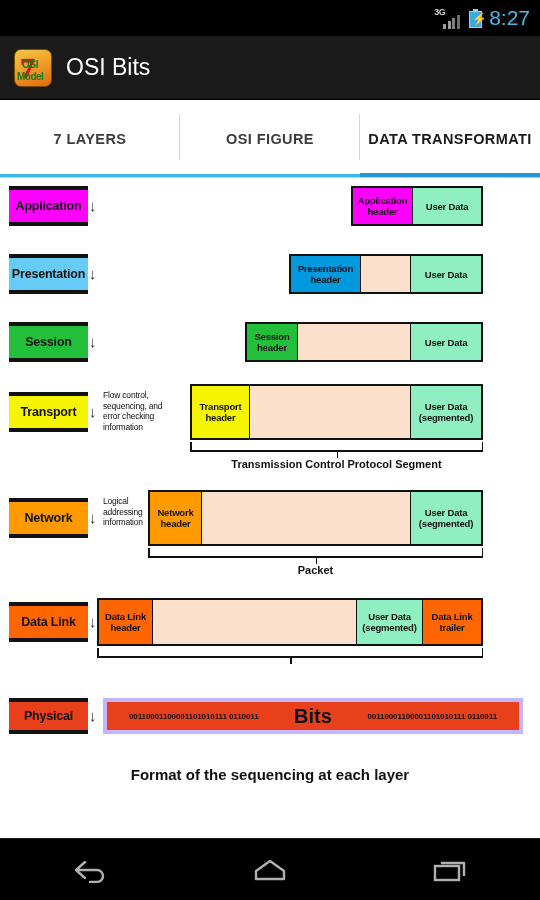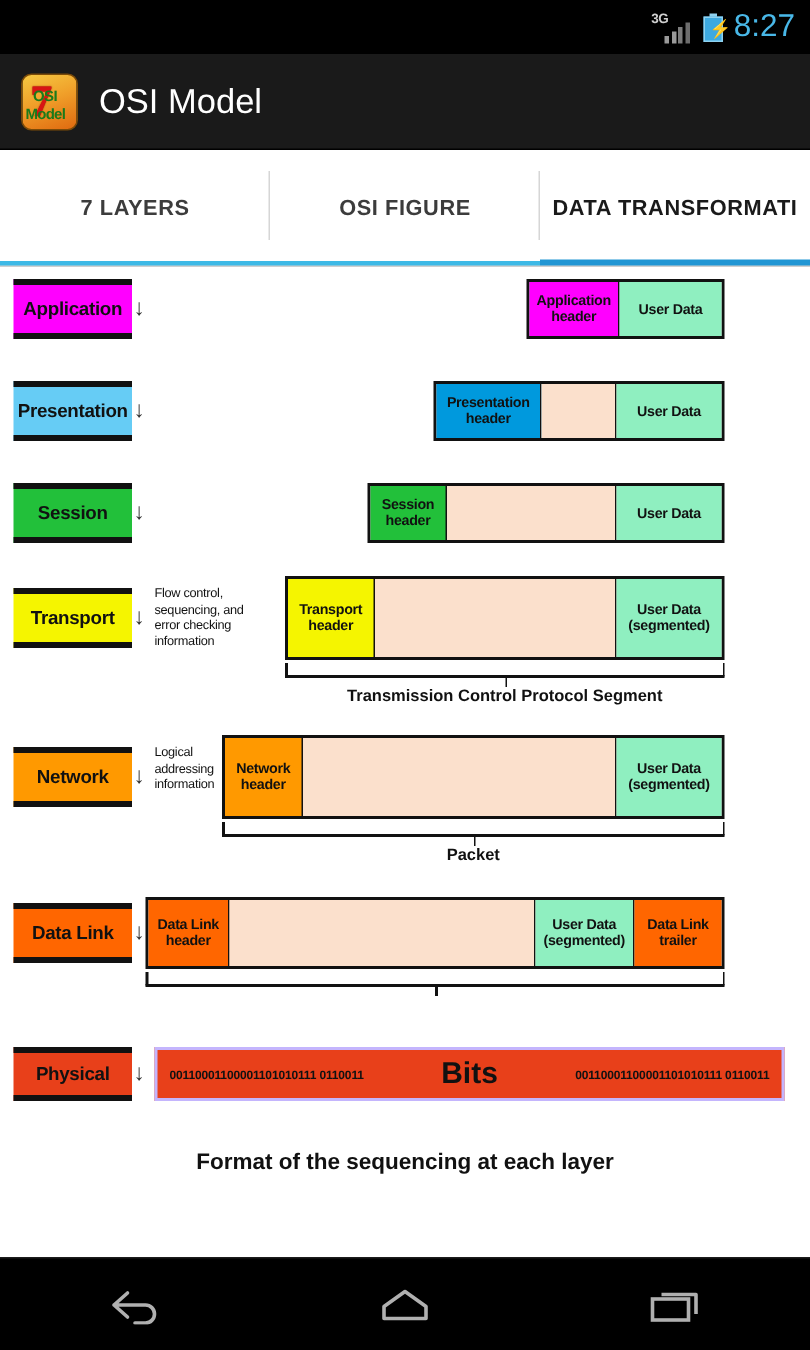--- a/index.html
+++ b/index.html
@@ -112,23 +112,23 @@
     display:flex; border:2px solid #111; height:100%;
   }
   .cell{
     display:flex; flex-direction:column; align-items:center; justify-content:center;
     font-size:9.5px; font-weight:bold; color:#111; text-align:center;
     line-height:11px; letter-spacing:-.2px; border-right:1.5px solid #111;
   }
   .cell:last-child{ border-right:none; }
 
   .bitsbar{
-    border:2px solid #c4b5fd; background:#E8401A; height:100%;
+    border:4px solid #c4b5fd; background:#E8401A; height:100%;
     display:flex; align-items:center; justify-content:space-between;
-    padding:0 8px;
+    padding:0 22px;
   }
   .bits-str{ font-size:8px; font-weight:bold; color:#111; letter-spacing:-.1px; }
   .bits-word{ font-size:20px; font-weight:bold; color:#111; }
 
   
   .brace{ position:absolute; }
   .brace .bl, .brace .br{
     position:absolute; top:0; width:1.5px; height:9px; background:#111;
   }
   .brace .bl{ left:0; } .brace .br{ right:0; }
@@ -175,21 +175,21 @@
     <span class="clock">8:27</span>
   </div>
 </div>
 
 <div class="actionbar">
   <div class="app-icon">
     <span class="seven">7</span>
     <span class="t1">OSI</span>
     <span class="t2">Model</span>
   </div>
-  <div class="app-title">OSI Model</div>
+  <div class="app-title">OSI Bits</div>
 </div>
 
 <div class="tabs">
   <div class="tab">
     <span class="tab-label">7 LAYERS</span>
     <span class="tab-sep"></span>
     <span class="tab-underline"></span>
   </div>
   <div class="tab">
     <span class="tab-label">OSI FIGURE</span>

